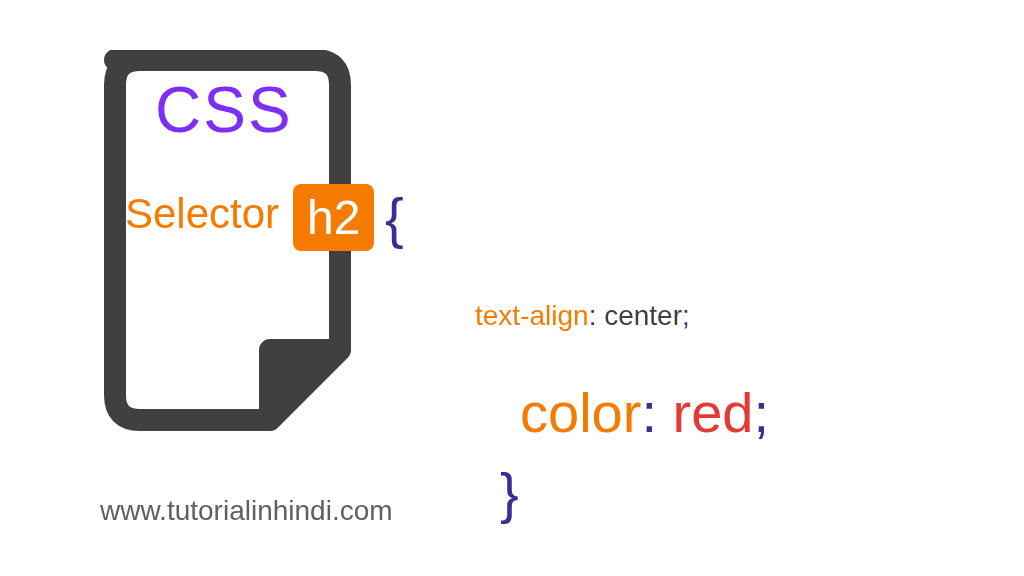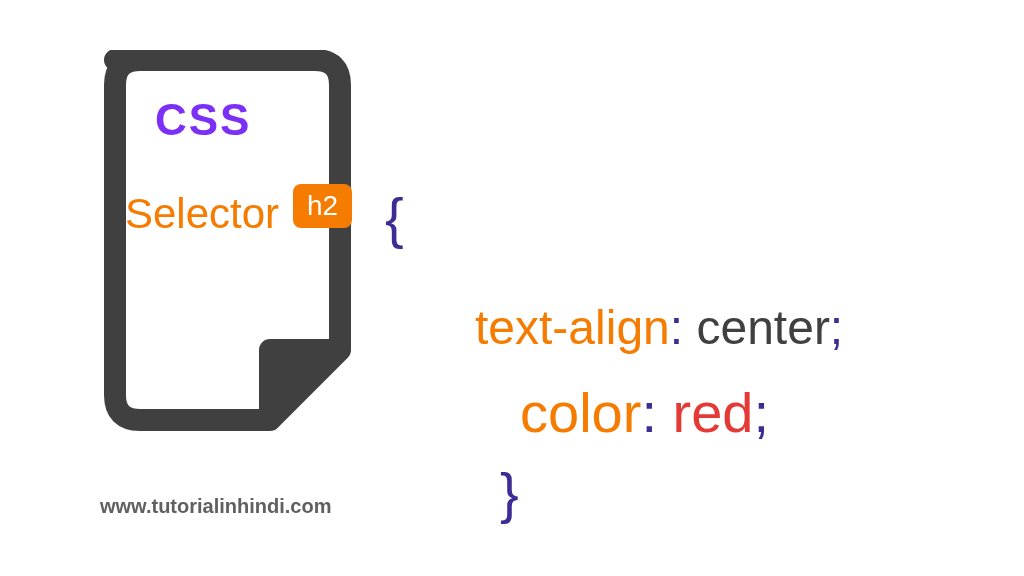--- a/index.html
+++ b/index.html
@@ -17,23 +17,23 @@
     .file-icon {
       position: absolute;
       left: 95px;
       top: 50px;
       width: 265px;
       height: 400px;
     }
     .css-title {
       position: absolute;
       left: 155px;
-      top: 95px;
-      font-size: 44px;
-      font-weight: 700;
+      top: 73px;
+      font-size: 64px;
+      font-weight: 400;
       color: #7b2ff7;
       letter-spacing: 2px;
       font-family: Arial Black, Arial, sans-serif;
     }
     .selector-label {
       position: absolute;
       left: 125px;
       top: 190px;
       font-size: 42px;
       color: #f57c00;
@@ -41,36 +41,36 @@
       text-align: right;
     }
     .selector-badge {
       position: absolute;
       left: 293px;
       top: 184px;
       background: #f57c00;
       color: #ffffff;
       padding: 6px 14px;
       border-radius: 8px;
-      font-size: 28px;
+      font-size: 48px;
       font-weight: 400;
     }
     .brace-open {
       position: absolute;
       left: 385px;
       top: 185px;
       font-size: 56px;
       color: #3f2b96;
       font-weight: 400;
     }
     .rule1 {
       position: absolute;
       left: 475px;
       top: 300px;
-      font-size: 48px;
+      font-size: 28px;
       font-weight: 400;
     }
     .rule2 {
       position: absolute;
       left: 520px;
       top: 380px;
       font-size: 56px;
       font-weight: 400;
     }
     .brace-close {
@@ -93,23 +93,23 @@
     .val-red {
       color: #e53935;
     }
     .semi {
       color: #3f2b96;
     }
     .website {
       position: absolute;
       left: 100px;
       top: 495px;
-      font-size: 20px;
+      font-size: 28px;
       color: #606060;
-      font-weight: 700;
+      font-weight: 400;
     }
   </style>
 </head>
 <body>
 
 <svg class="file-icon" viewBox="0 0 265 400">
   <path d="M 20 10 
            L 220 10 
            Q 245 10 245 35
            L 245 300

